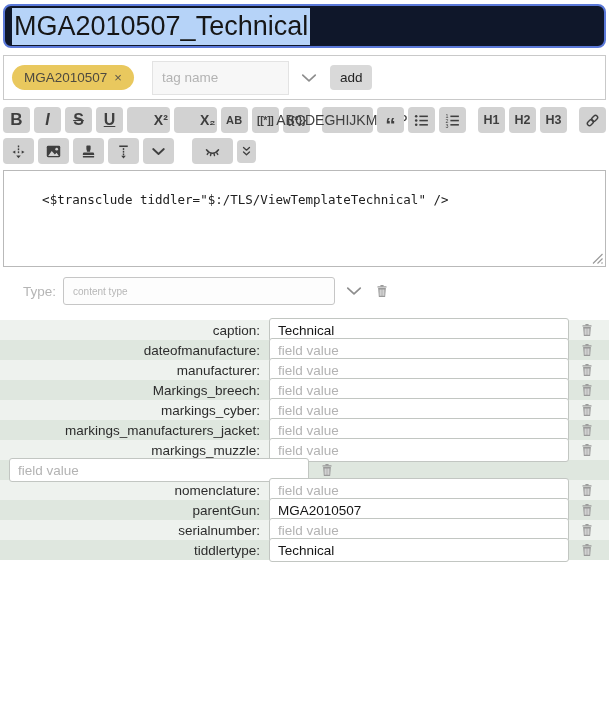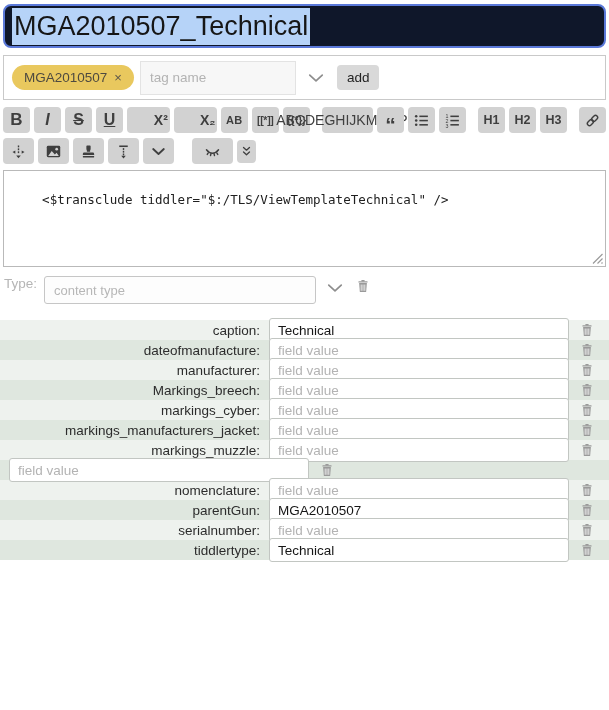--- a/index.html
+++ b/index.html
@@ -11,22 +11,22 @@
     border-radius:8px; display:flex; align-items:center; padding:0 7px; background:#0f172a; }
   .title-text { font-size:27px; color:#161616; background:#b6d3f8; padding:3px 2px; white-space:nowrap; }
 
   
   .tag-bar { margin:7px 3px 0; border:1px solid #c9c9c9; background:#fff; height:45px;
     display:flex; align-items:center; padding:0 8px; }
   .tag-pill { background:#e9c85e; color:#4e4a40; border:none; border-radius:13px; height:25px;
     display:inline-flex; align-items:center; padding:0 12px; font-size:13.5px; gap:7px;
     font-family:inherit; cursor:pointer; }
   .tag-x { font-size:13px; color:#5b564a; }
-  .tag-input { width:156px; height:28px; background:#f7f7f7; border:1px solid #e3e3e3;
-    font-size:13.5px; padding:16px 9px; color:#1a1a1a; margin-left:6px; font-family:inherit; }
+  .tag-input { width:137px; height:28px; background:#f7f7f7; border:1px solid #e3e3e3;
+    font-size:13.5px; padding:16px 9px; color:#1a1a1a; margin-left:18px; font-family:inherit; }
   .tag-input::placeholder { color:#b3b3b3; }
   .sel-chevron { width:24px; height:24px; margin-left:9px; background:none; border:none; padding:1px; }
   .sel-chevron svg { width:20px; height:20px; display:block; }
   .add-btn { background:#d9d9d9; border:none; border-radius:4px; height:25px; padding:0 10px;
     font-size:13.5px; color:#222; margin-left:8px; font-family:inherit; }
 
   
   .toolbar { margin:7px 3px 0; display:flex; gap:4px; align-items:center; }
   .toolbar.second { margin-top:5px; }
   .tb-btn { background:#d2d2d2; border:none; border-radius:4px; height:26px; min-width:27px;
@@ -49,24 +49,24 @@
   .tb-preview-type svg { width:13px; height:13px; }
 
   
   .body-box { margin:6px 3px 0; border:1px solid #b9b9b9; background:#fff; height:97px;
     position:relative; font-family:"DejaVu Sans Mono","Liberation Mono",monospace;
     font-size:12.5px; color:#202020; padding:6px 8px; white-space:pre-wrap; }
   .resize-handle { position:absolute; right:2px; bottom:2px; width:11px; height:11px; cursor:nwse-resize; }
   .resize-handle svg { width:11px; height:11px; display:block; }
 
   
-  .type-row { margin:9px 3px 0 4px; display:flex; height:30px; }
+  .type-row { margin:9px 3px 0 23px; display:flex; align-items:center; height:30px; }
   .type-label { color:#b5b5b5; font-size:13.5px; margin-right:7px; }
   .type-input { width:272px; height:28px; border:1px solid #c6c6c6; border-radius:3px;
-    background:#fdfdfd; font-size:13px; padding:0 9px; color:#333; font-family:inherit; }
+    background:#fdfdfd; font-size:10px; padding:0 9px; color:#333; font-family:inherit; }
   .type-input::placeholder { color:#b7b7b7; }
   .type-row .sel-chevron { margin-left:8px; }
   .trash-btn { background:none; border:none; padding:0; margin-left:7px; width:17px; height:19px; }
   .trash-btn svg { width:16px; height:18px; display:block; }
 
   
   .fields { margin-top:14px; }
   .field-row { height:20px; display:flex; align-items:center; }
   .field-row:nth-child(odd) { background:#eef2ee; }
   .field-row:nth-child(even) { background:#dfe7df; }

